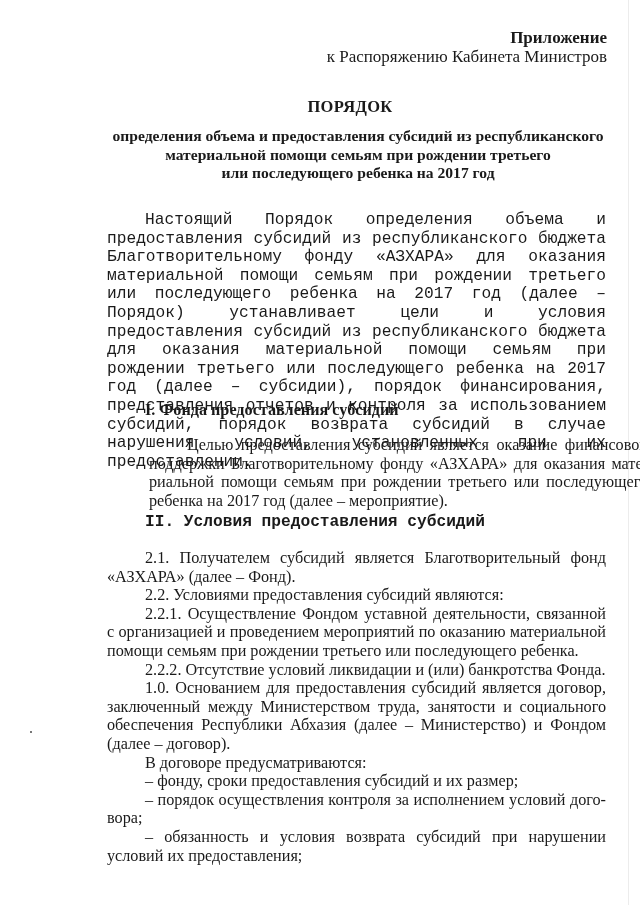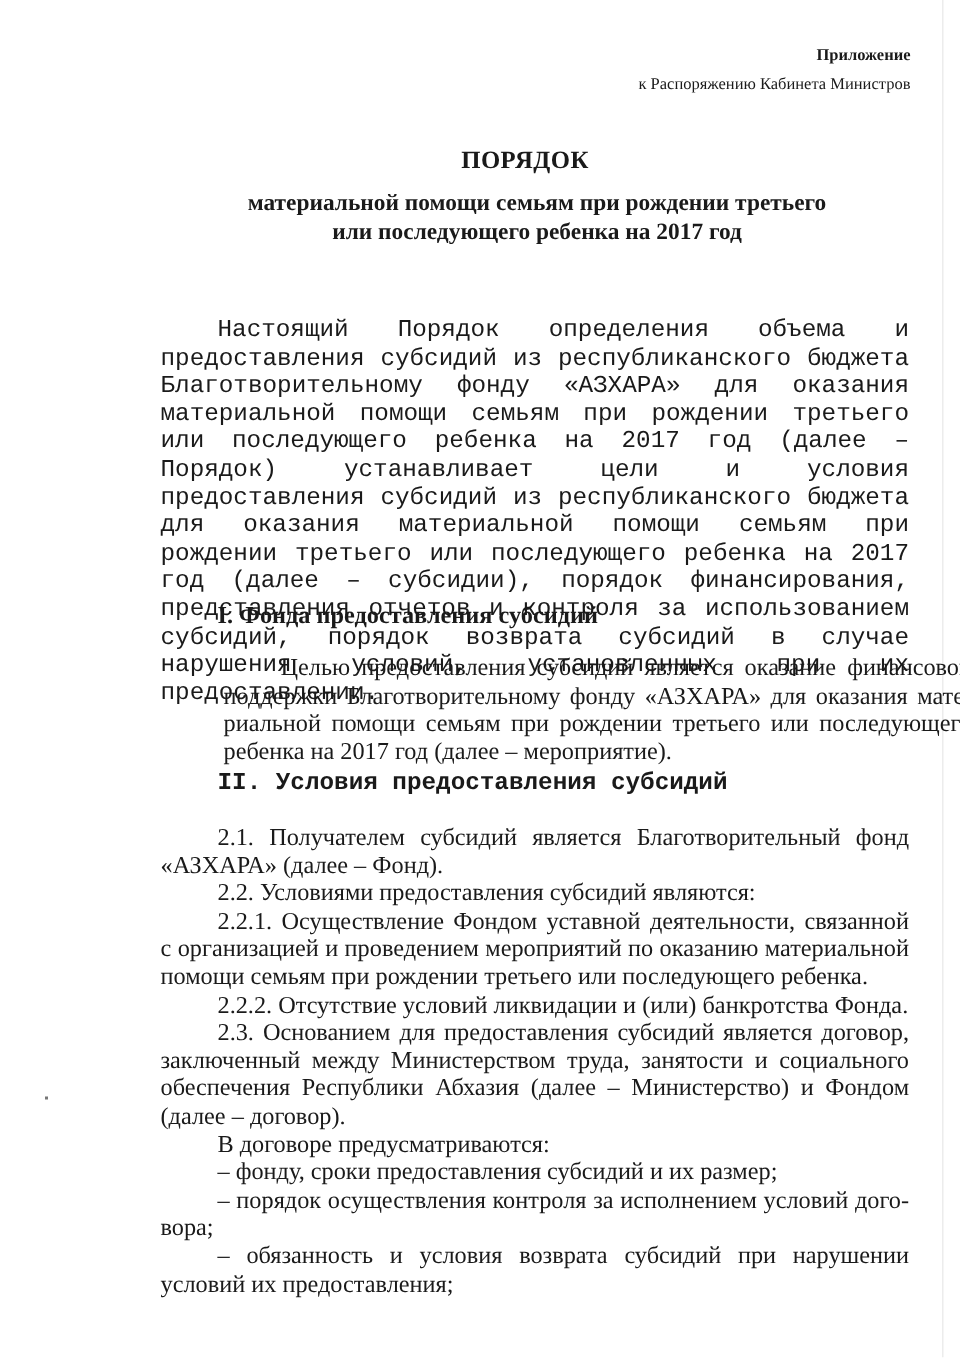--- a/index.html
+++ b/index.html
@@ -2,21 +2,21 @@
 <html><head>
 <meta charset="utf-8">
 <style>
   html, body { margin: 0; padding: 0; }
   body {
     width: 640px; height: 905px; background: #ffffff; position: relative; overflow: hidden;
     font-family: "Liberation Serif", "DejaVu Serif", serif; color: #1a1a1a;
   }
   .page { position: absolute; left: 0; top: 0; width: 640px; height: 905px; }
   .edge { position: absolute; left: 628px; top: 0; width: 1px; height: 905px; background: #ececec; }
-  .header-block { position: absolute; right: 33px; top: 28px; text-align: right; font-size: 11px; line-height: 19px; }
+  .header-block { position: absolute; right: 33px; top: 28px; text-align: right; font-size: 17px; line-height: 19px; }
   .header-block .bold { font-weight: bold; }
   .title { position: absolute; left: 0; width: 700px; top: 97px; text-align: center; font-weight: bold; font-size: 16.5px; letter-spacing: 0.3px; }
   .subtitle { position: absolute; left: 108px; width: 500px; top: 127px; text-align: center; font-weight: bold; font-size: 15.6px; line-height: 18.6px; }
   .body { position: absolute; left: 107px; width: 499px; font-size: 16.2px; line-height: 18.6px; text-align: justify; }
   .body p { margin: 0; text-indent: 38px; }
   .section-title { position: absolute; left: 145px; font-weight: bold; font-size: 16.2px; }
   .dot { position: absolute; width: 2px; height: 2px; background: #777; }
 </style>
 </head>
 <body>
@@ -25,20 +25,21 @@
   <div class="edge"></div>
 
   <div class="header-block">
     <div class="bold">Приложение</div>
     <div>к Распоряжению Кабинета Министров</div>
   </div>
 
   <div class="title">ПОРЯДОК</div>
 
   <div class="subtitle">
+    <div>определения объема и предоставления субсидий из республиканского</div>
     <div>материальной помощи семьям при рождении третьего</div>
     <div>или последующего ребенка на 2017 год</div>
   </div>
 
   <div class="body" style="top:211px;font-family:Liberation Mono, monospace;">
     <p>Настоящий Порядок определения объема и предоставления субсидий из республиканского бюджета Благотворительному фонду «АЗХАРА» для оказания материальной помощи семьям при рождении третьего или последующего ребенка на 2017 год (далее – Порядок) устанавливает цели и условия предоставления субсидий из республиканского бюджета для оказания материальной помощи семьям при рождении третьего или последующего ребенка на 2017 год (далее – субсидии), порядок финансирования, представления отчетов и контроля за использованием субсидий, порядок возврата субсидий в случае нарушения условий, установленных при их предоставлении.</p>
   </div>
 
   <div class="section-title" style="top:401px;">I. Фонда предоставления субсидий</div>
 
@@ -46,21 +47,21 @@
     <p>Целью предоставления субсидий является оказание финансовой поддержки Благотворительному фонду «АЗХАРА» для оказания мате­риальной помощи семьям при рождении третьего или последующего ребенка на 2017 год (далее – мероприятие).</p>
   </div>
 
   <div class="section-title" style="top:513px;font-family:Liberation Mono, monospace;">II. Условия предоставления субсидий</div>
 
   <div class="body" style="top:549px;">
     <p>2.1. Получателем субсидий является Благотворительный фонд «АЗХАРА» (далее – Фонд).</p>
     <p>2.2. Условиями предоставления субсидий являются:</p>
     <p>2.2.1. Осуществление Фондом уставной деятельности, связанной с организацией и проведением мероприятий по оказанию материальной помощи семьям при рождении третьего или последующего ребенка.</p>
     <p>2.2.2. Отсутствие условий ликвидации и (или) банкротства Фонда.</p>
-    <p>2.3. Основанием для предоставления субсидий является договор, заключенный между Министерством труда, занятости и социального обеспечения Республики Абхазия (далее – Министерство) и Фондом (далее – договор).</p>
+    <p>1.0. Основанием для предоставления субсидий является договор, заключенный между Министерством труда, занятости и социального обеспечения Республики Абхазия (далее – Министерство) и Фондом (далее – договор).</p>
     <p>В договоре предусматриваются:</p>
     <p>– фонду, сроки предоставления субсидий и их размер;</p>
     <p>– порядок осуществления контроля за исполнением условий дого­вора;</p>
     <p>– обязанность и условия возврата субсидий при нарушении условий их предоставления;</p>
   </div>
 
   <div class="dot" style="left:30px;top:731px;"></div>
 </div>
 
 </body></html>

